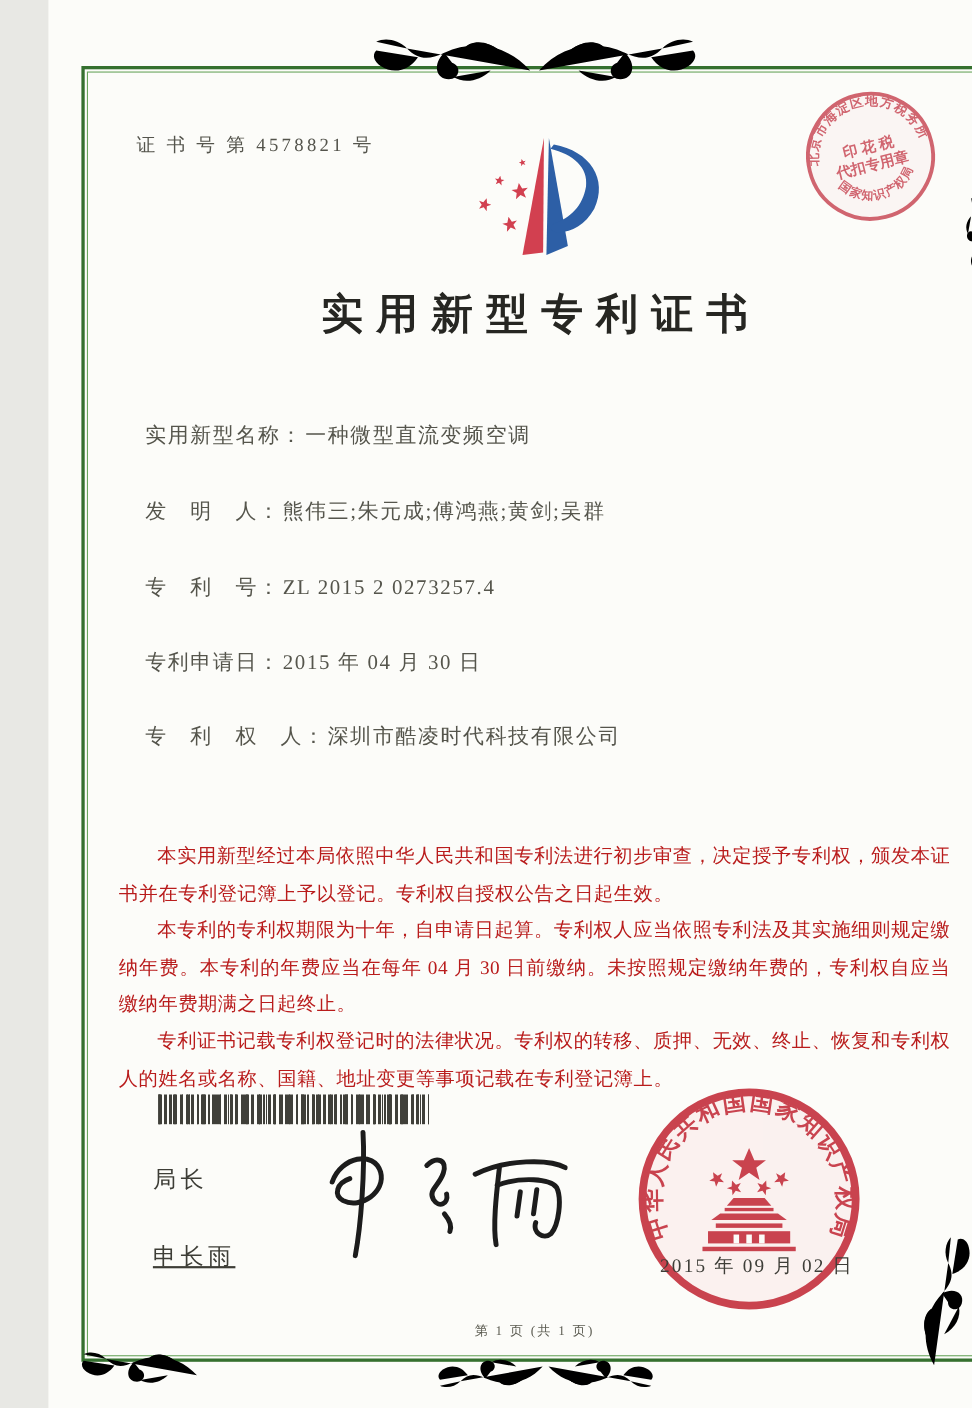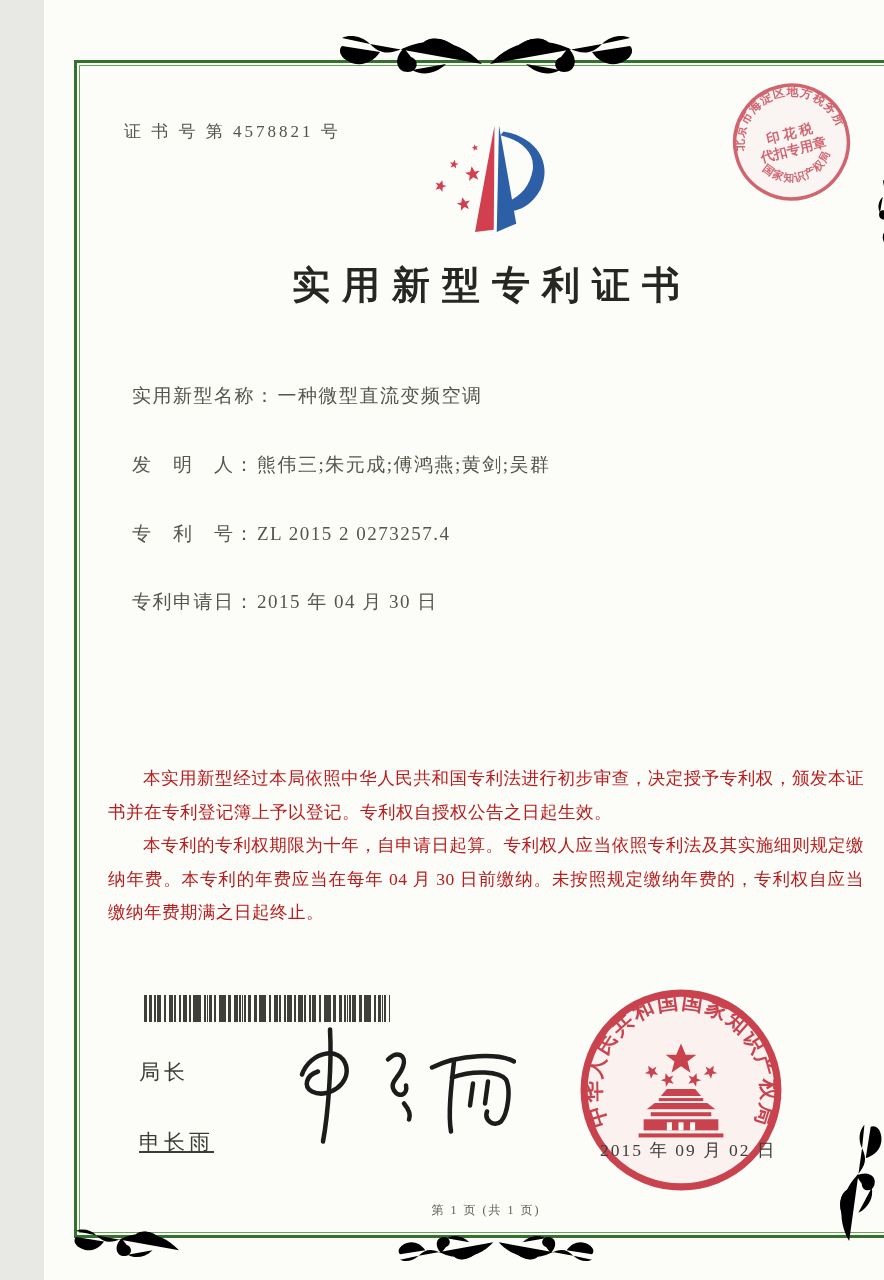--- a/index.html
+++ b/index.html
@@ -167,24 +167,28 @@
   </div>
   <div class="field" style="top:452px">
     <span class="flabel">发　明　人：</span><span>熊伟三;朱元成;傅鸿燕;黄剑;吴群</span>
   </div>
   <div class="field" style="top:521px">
     <span class="flabel">专　利　号：</span><span>ZL 2015 2 0273257.4</span>
   </div>
   <div class="field" style="top:589px">
     <span class="flabel">专利申请日：</span><span>2015 年 04 月 30 日</span>
   </div>
+  <div class="field" style="top:656px">
+    <span class="flabel">专　利　权　人：</span><span>深圳市酷凌时代科技有限公司</span>
+  </div>
 
   <div class="body-text">
     <p>本实用新型经过本局依照中华人民共和国专利法进行初步审查，决定授予专利权，颁发本证书并在专利登记簿上予以登记。专利权自授权公告之日起生效。</p>
     <p>本专利的专利权期限为十年，自申请日起算。专利权人应当依照专利法及其实施细则规定缴纳年费。本专利的年费应当在每年 04 月 30 日前缴纳。未按照规定缴纳年费的，专利权自应当缴纳年费期满之日起终止。</p>
+    <p>专利证书记载专利权登记时的法律状况。专利权的转移、质押、无效、终止、恢复和专利权人的姓名或名称、国籍、地址变更等事项记载在专利登记簿上。</p>
   </div>
 
   <div class="barcode"></div>
 
   <div class="sig-role">局长</div>
   <div class="sig-name">申长雨</div>
   <div class="sig-script">
     <svg width="240" height="128" viewBox="0 0 240 125">
       <g stroke="#1c1c1c" stroke-width="4.5" fill="none" stroke-linecap="round" stroke-linejoin="round">
         <path d="M26,55 C34,32 64,26 70,46 C75,64 52,80 36,72 C27,67 30,56 42,52"></path>

